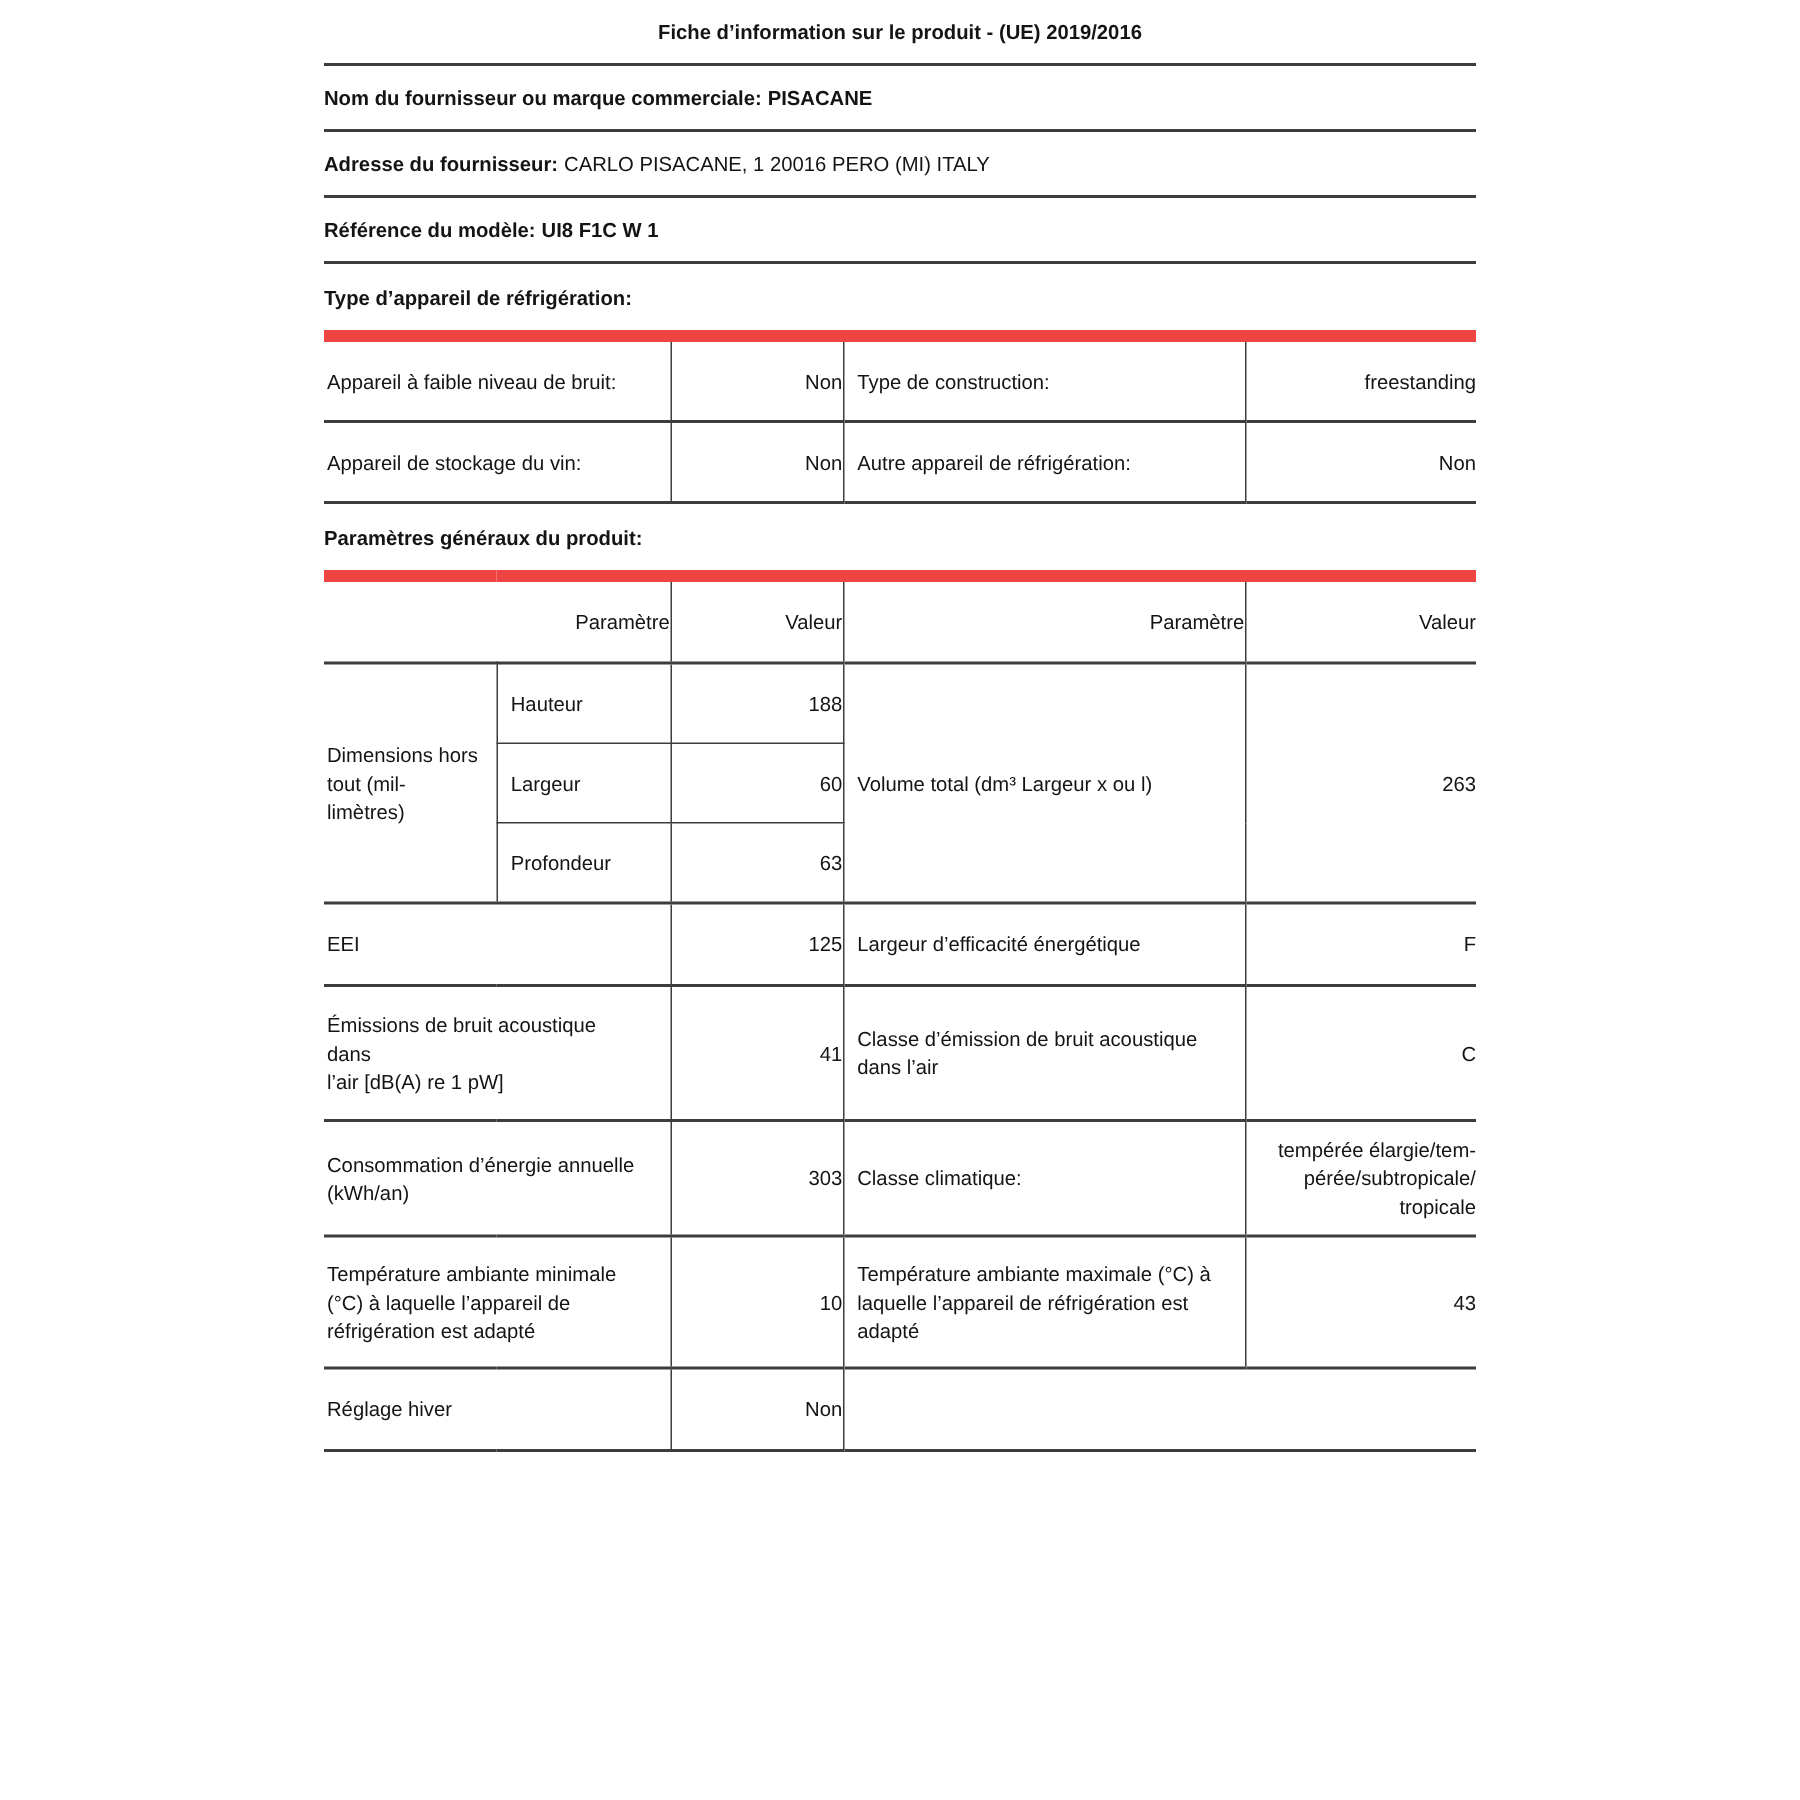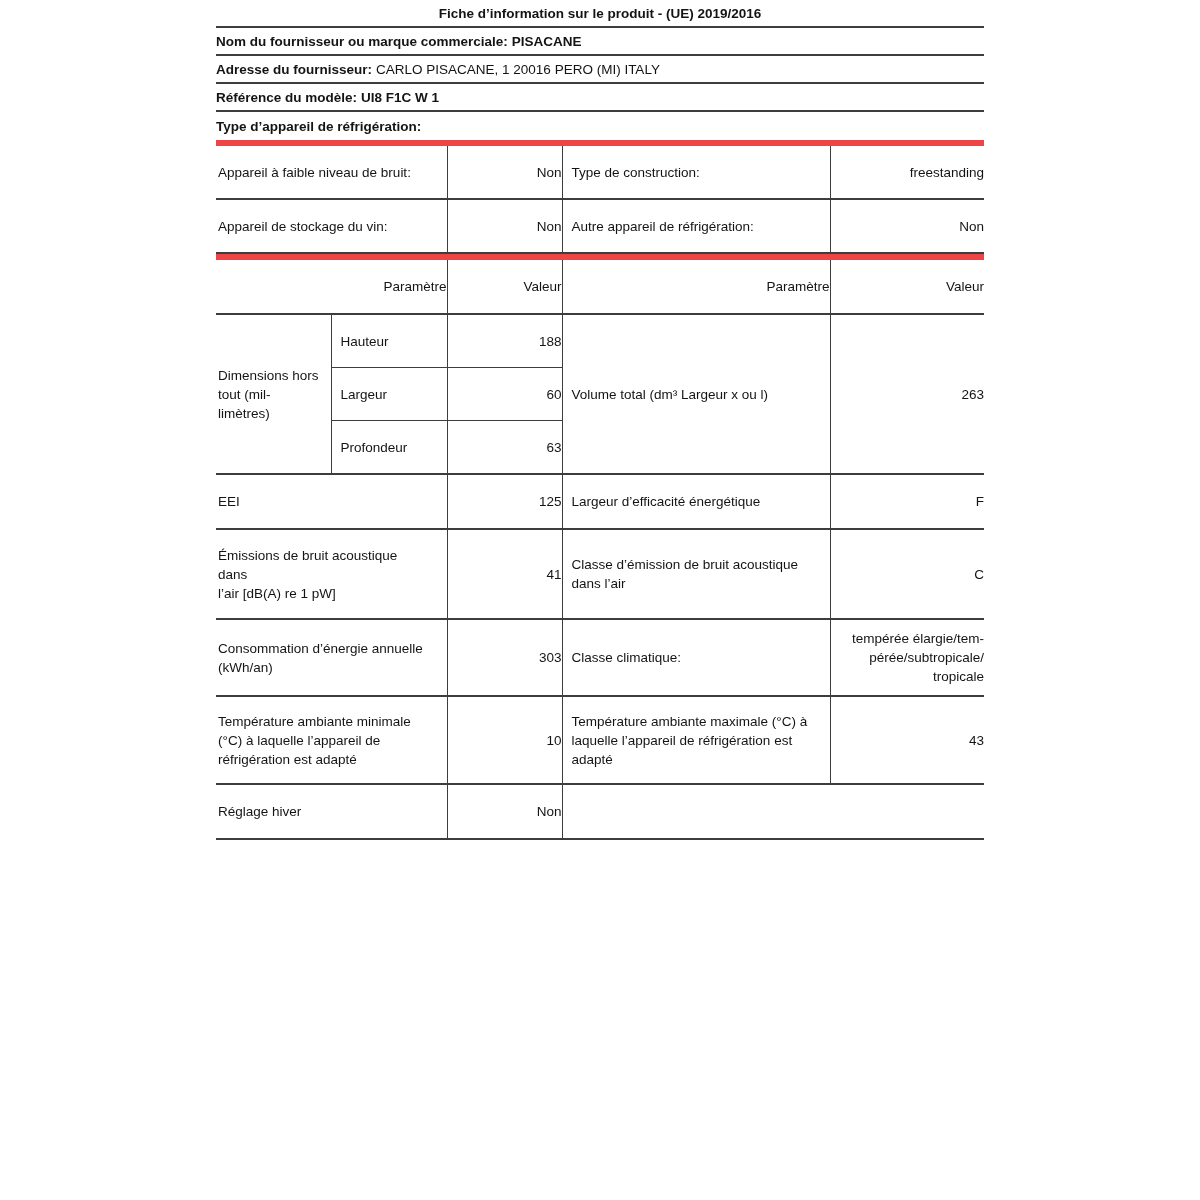--- a/index.html
+++ b/index.html
@@ -14,39 +14,39 @@
     font-family: "Liberation Sans", sans-serif;
     font-size: 13.5px;
     color: #141414;
     -webkit-font-smoothing: antialiased;
   }
   .sheet {
     width: 768px;
     margin-left: 216px;
   }
   .rrow {
-    height: 28px;
+    height: 44px;
     display: flex;
     align-items: center;
     box-sizing: border-box;
   }
   .hline {
     border-bottom: 2px solid #3d3d3d;
   }
   .title-row {
     justify-content: center;
     font-weight: 700;
   }
   .bold { font-weight: 700; }
   .gap { margin-left: 4px; }
   table {
     border-collapse: collapse;
     width: 768px;
     table-layout: fixed;
-    border-top: 6px solid #ef4444;
+    border-top: 8px solid #ef4444;
   }
   td, th {
     padding: 0;
     vertical-align: middle;
     font-weight: 400;
     font-size: 13.5px;
     line-height: 19px;
     white-space: pre-line;
     overflow: hidden;
   }
@@ -102,20 +102,21 @@
       </tr>
       <tr class="h52">
         <td class="lab vr bb2">Appareil de stockage du vin:</td>
         <td class="val vr bb2">Non</td>
         <td class="lab2 vr bb2">Autre appareil de réfrigération:</td>
         <td class="val bb2">Non</td>
       </tr>
     </tbody>
   </table>
 
+  <div class="rrow bold">Paramètres généraux du produit:</div>
 
   <table>
     <colgroup>
       <col style="width:115px">
         <col style="width:116px">
         <col style="width:115px">
         <col style="width:268px">
         <col style="width:154px">
     </colgroup>
     <tbody>

